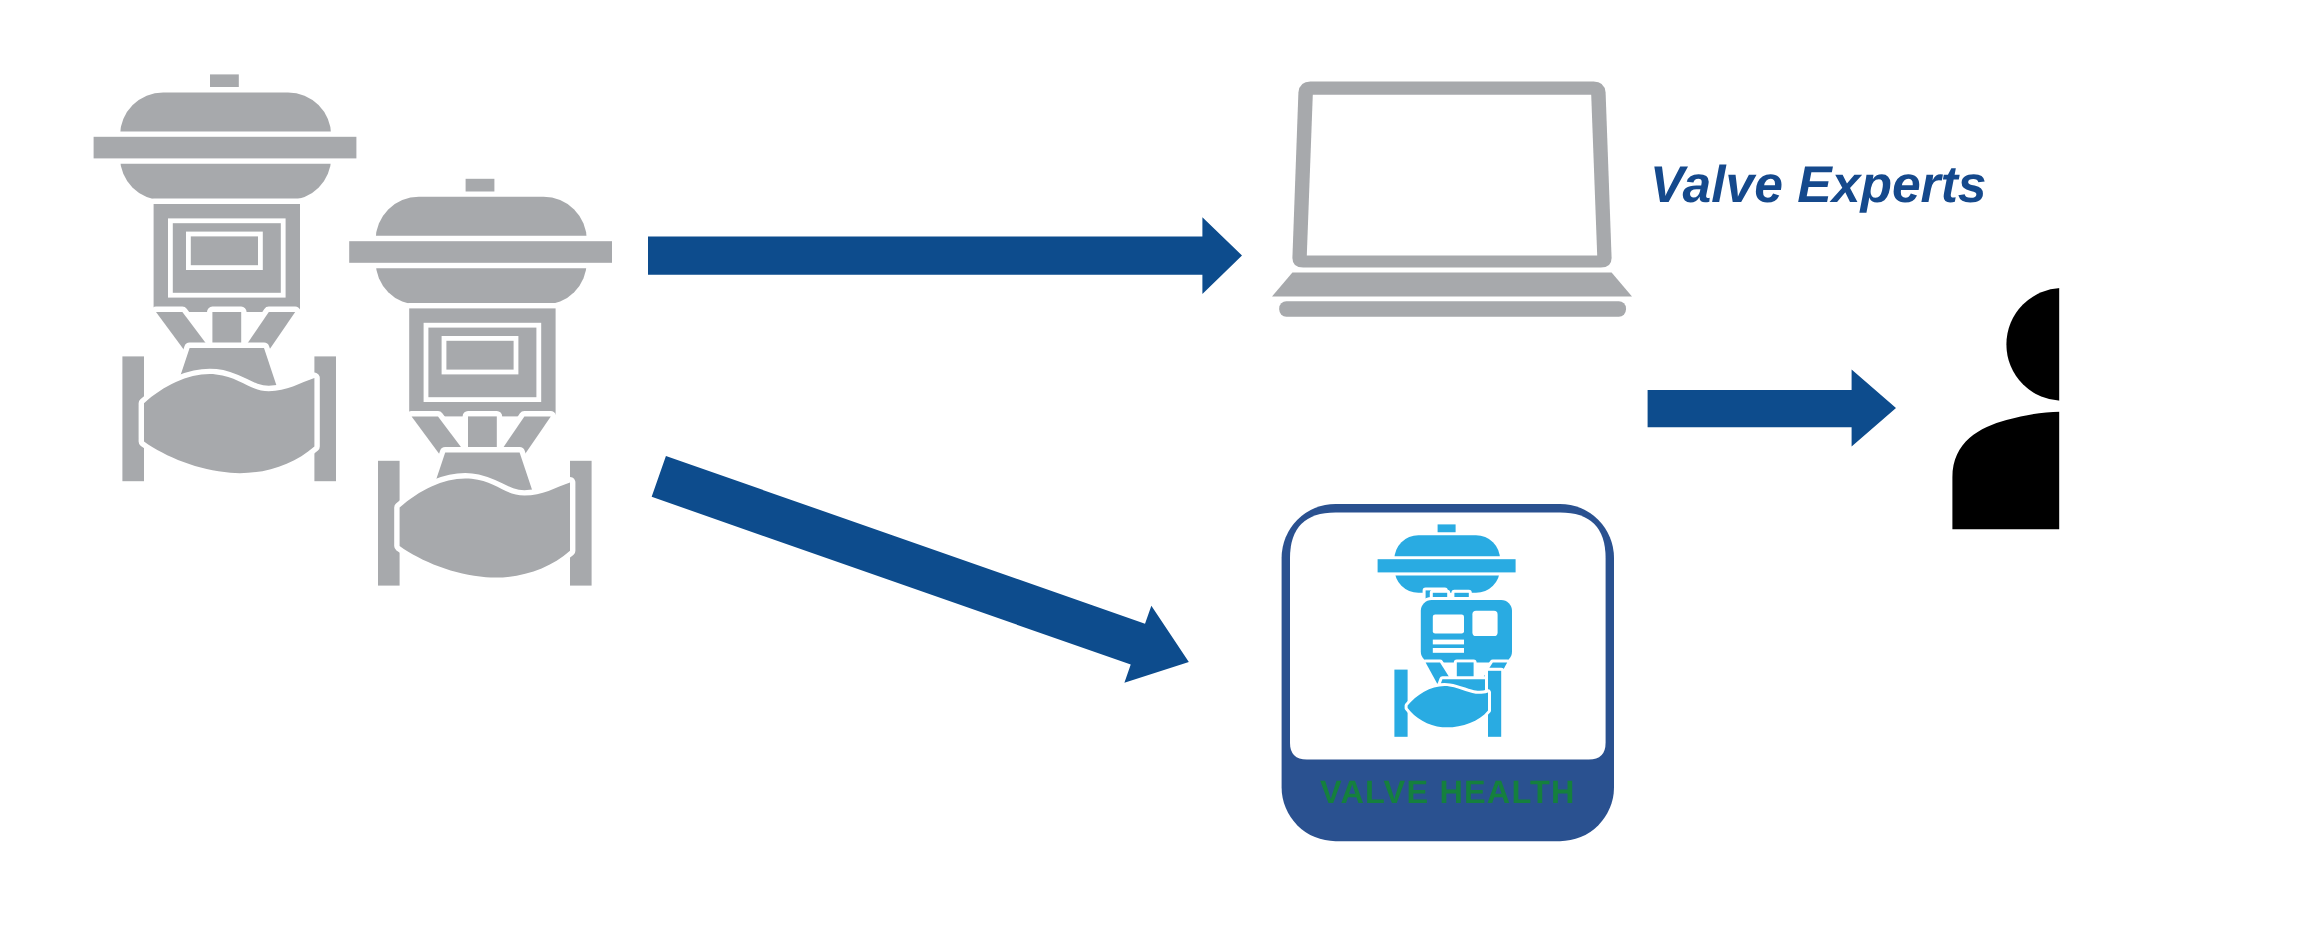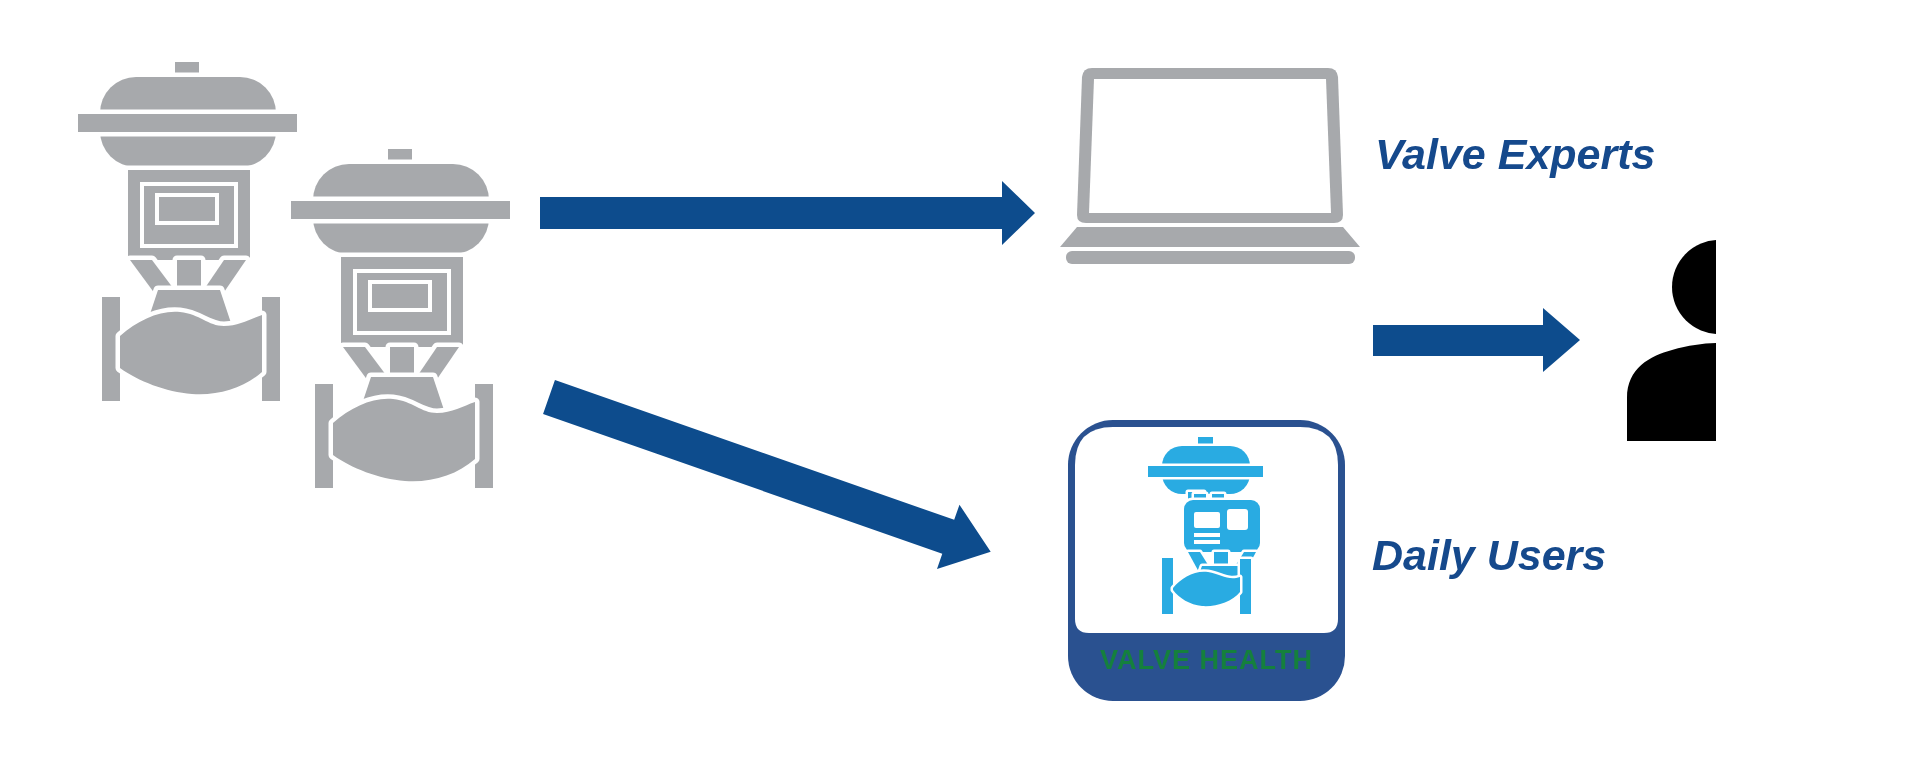--- a/index.html
+++ b/index.html
@@ -118,17 +118,16 @@
       <rect x="1068" y="420" width="277" height="281" rx="45" fill="#2a5190"></rect>
       <path fill="#ffffff" d="M1113,427 L1300,427 Q1338,427 1338,465 L1338,619 Q1338,633 1324,633 L1089,633 Q1075,633 1075,619 L1075,465 Q1075,427 1113,427 Z"></path>
       <g color="#29abe2">
         <use href="#app-valve-shape" transform="translate(1148,438)"></use>
       </g>
     </g>
   </svg>
 
   <div class="flow-label" id="label-valve-experts">Valve Experts</div>
 
-  <div class="flow-label" id="label-daily-users">Daily Users</div>
 
   <div id="app-band-label">VALVE HEALTH</div>
 
 </div>
 
 </body></html>

